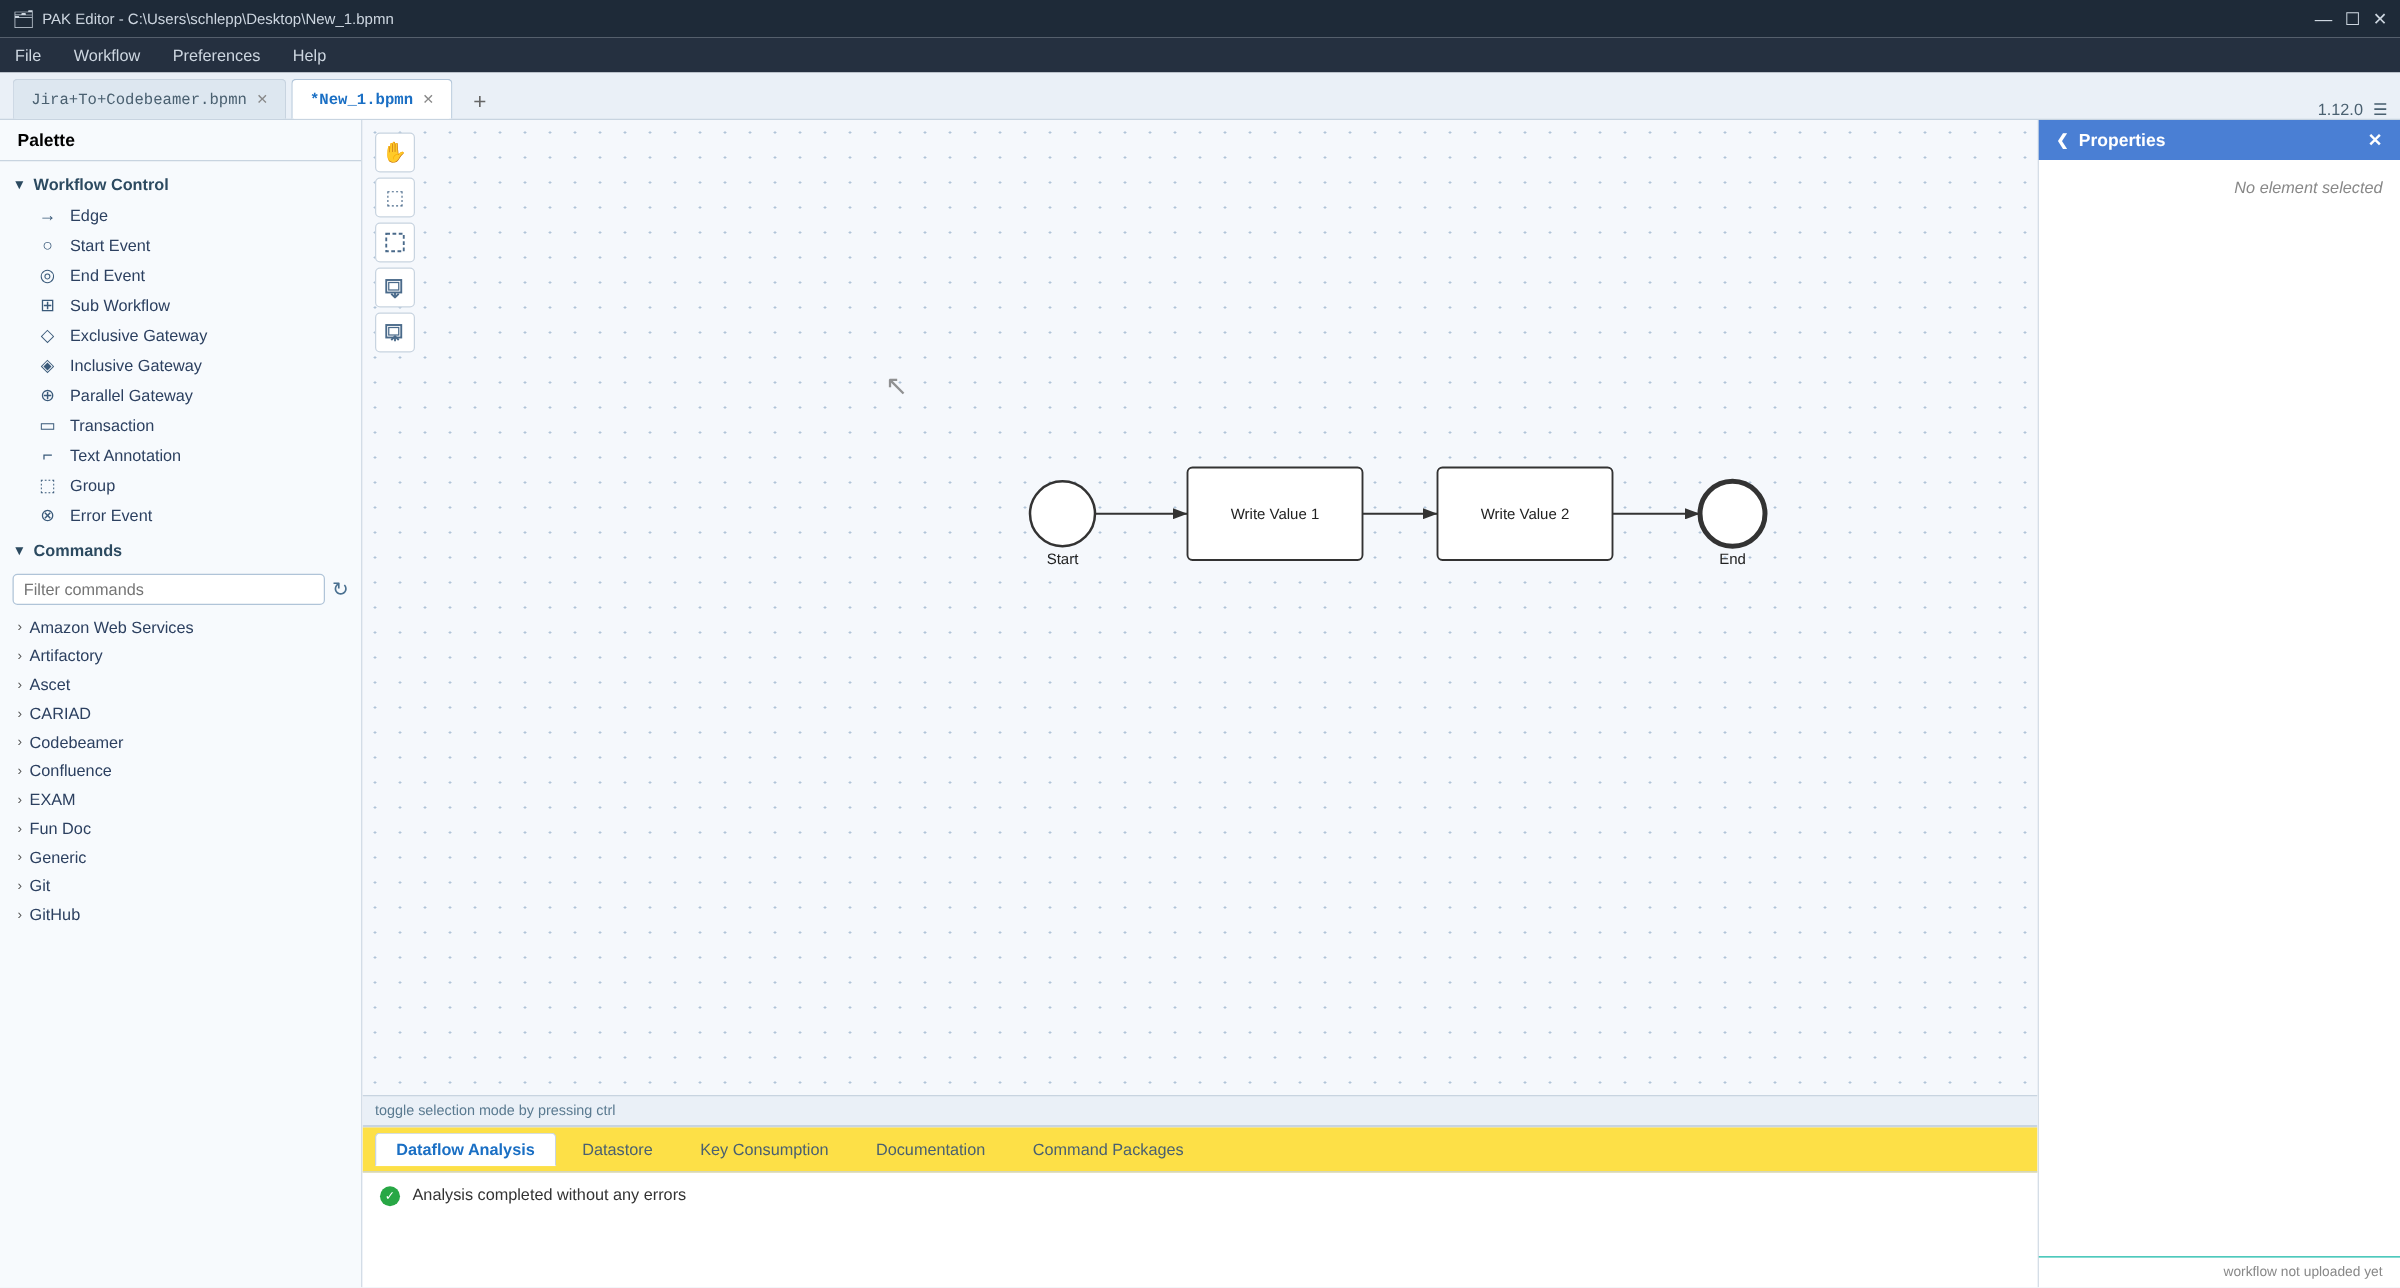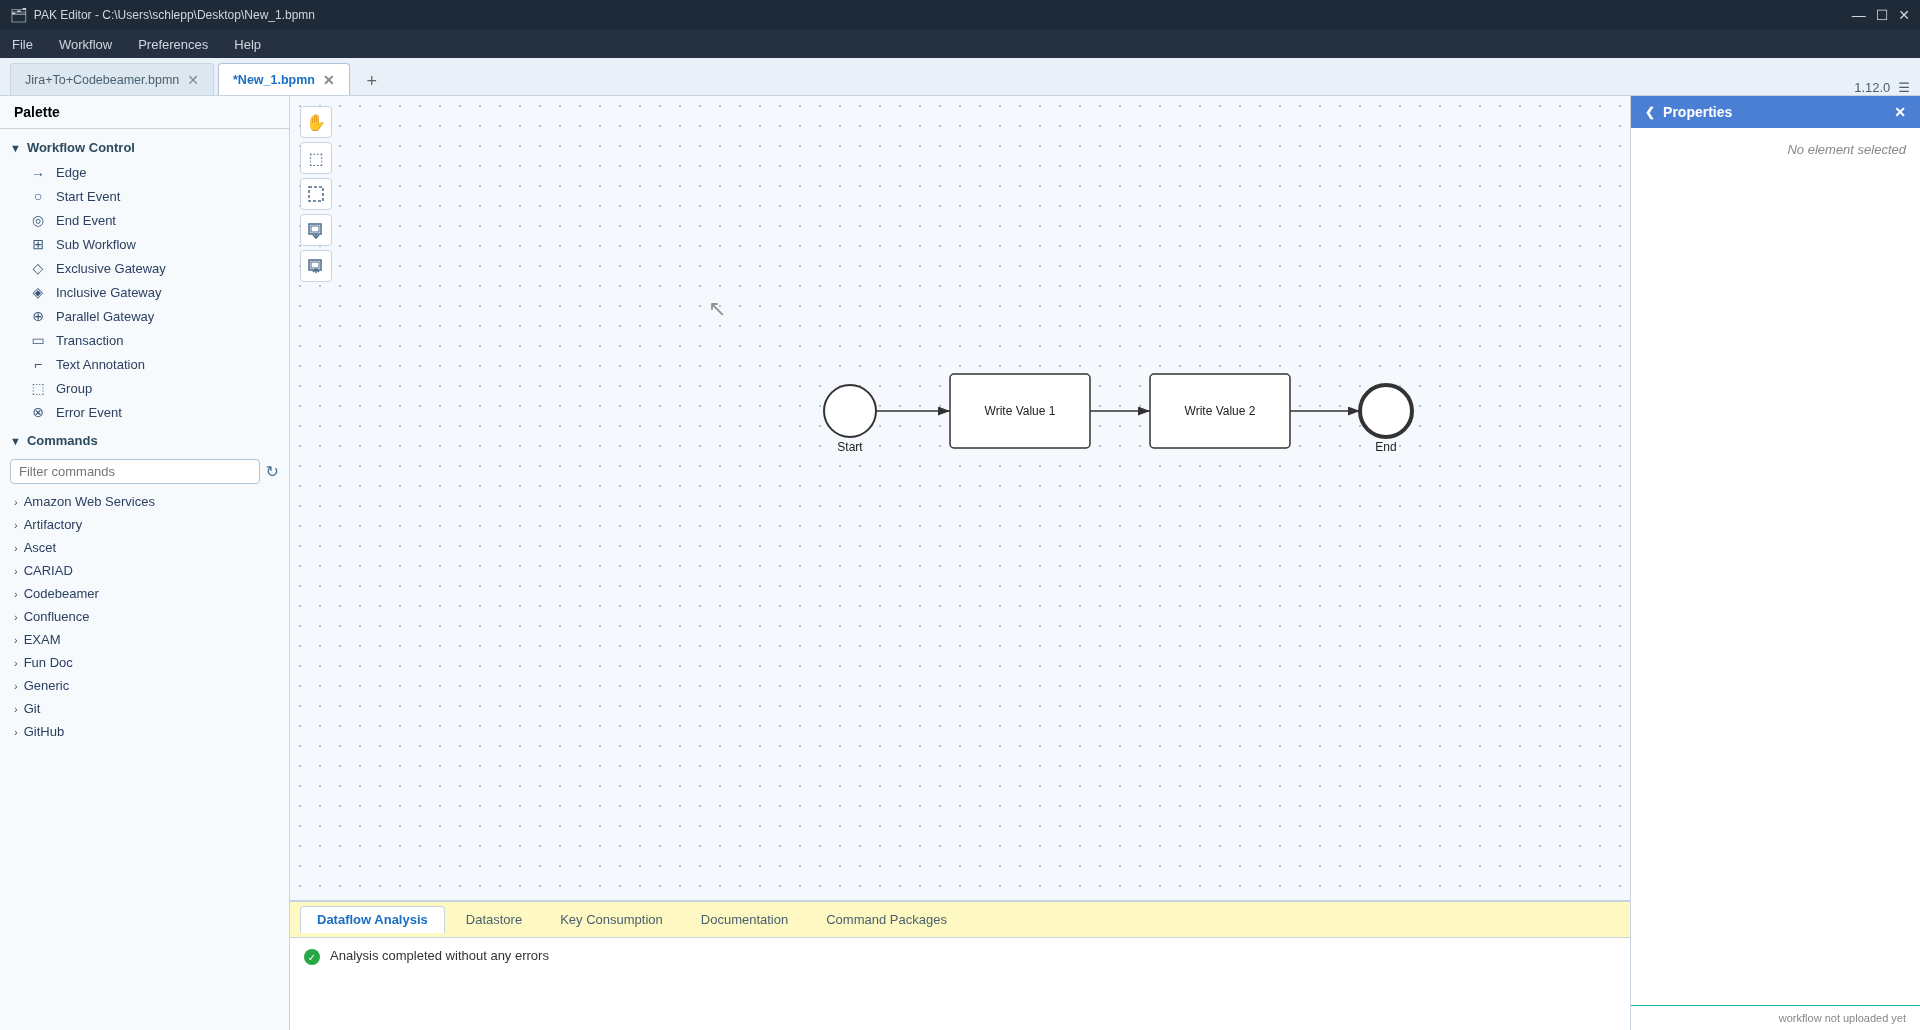--- a/index.html
+++ b/index.html
@@ -51,20 +51,21 @@
       padding: 0 14px;
       border: 1px solid #c8d4e0;
       border-bottom: none;
       background: #dde7f0;
       color: #4a6070;
       cursor: pointer;
       font-size: 12.5px;
       border-radius: 4px 4px 0 0;
       margin-right: 4px;
       gap: 8px;
+      font-family: Liberation Mono, monospace;
     }
     .tab.active {
       background: #fff;
       color: #1a6fc4;
       font-weight: 600;
       border-color: #b0c4d8;
     }
     .tab .close { font-size: 14px; color: #888; cursor: pointer; }
     .tab-add {
       width: 28px; height: 28px;
@@ -231,21 +232,21 @@
       background: #fff;
       border-top: 2px solid #c8d4e0;
       display: flex;
       flex-direction: column;
     }
     #bottom-tabs {
       display: flex;
       align-items: center;
       padding: 0 10px;
       border-bottom: 1px solid #c8d4e0;
-      background: #fef9c3;
+      background: #fde047;
       height: 36px;
       gap: 4px;
     }
     .bottom-tab {
       padding: 5px 16px;
       font-size: 13px;
       cursor: pointer;
       color: #4a6070;
       border-radius: 4px 4px 0 0;
       border: 1px solid transparent;
@@ -538,20 +539,23 @@
 
           <g class="bpmn-node">
             <circle cx="1096" cy="315" r="26" class="end-event"></circle>
             <text x="1096" y="355" class="bpmn-label">End</text>
           </g>
 
           <text x="418" y="220" font-size="22" fill="#666" opacity="0.7">↖</text>
         </svg>
       </div>
 
+      <div id="canvas-status">
+        <span>toggle selection mode by pressing ctrl</span>
+      </div>
 
       <div id="bottom-panel">
         <div id="bottom-tabs">
           <div class="bottom-tab active">
             <span>Dataflow Analysis</span>
           </div>
           <div class="bottom-tab">
             <span>Datastore</span>
           </div>
           <div class="bottom-tab">

